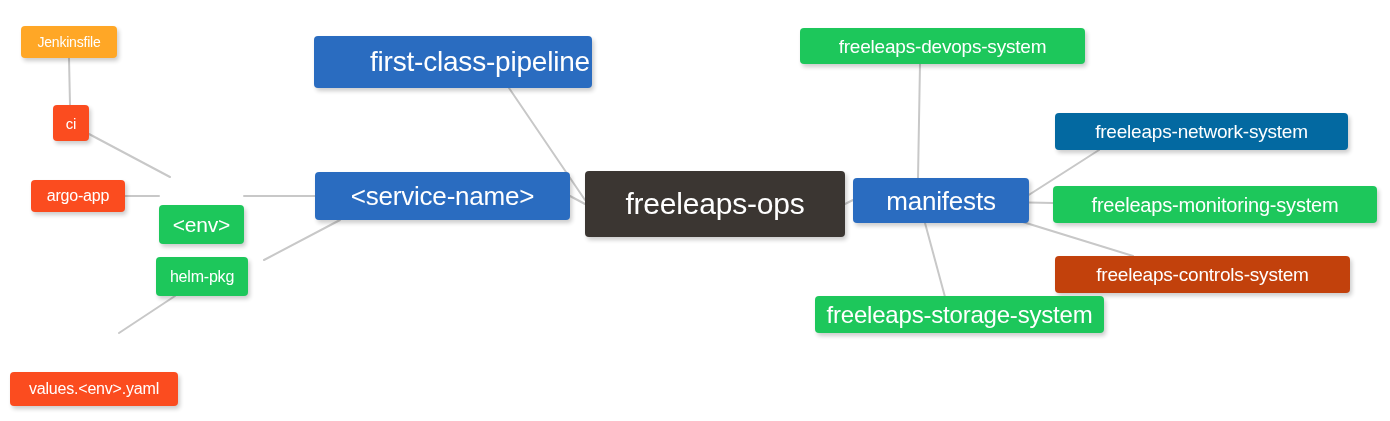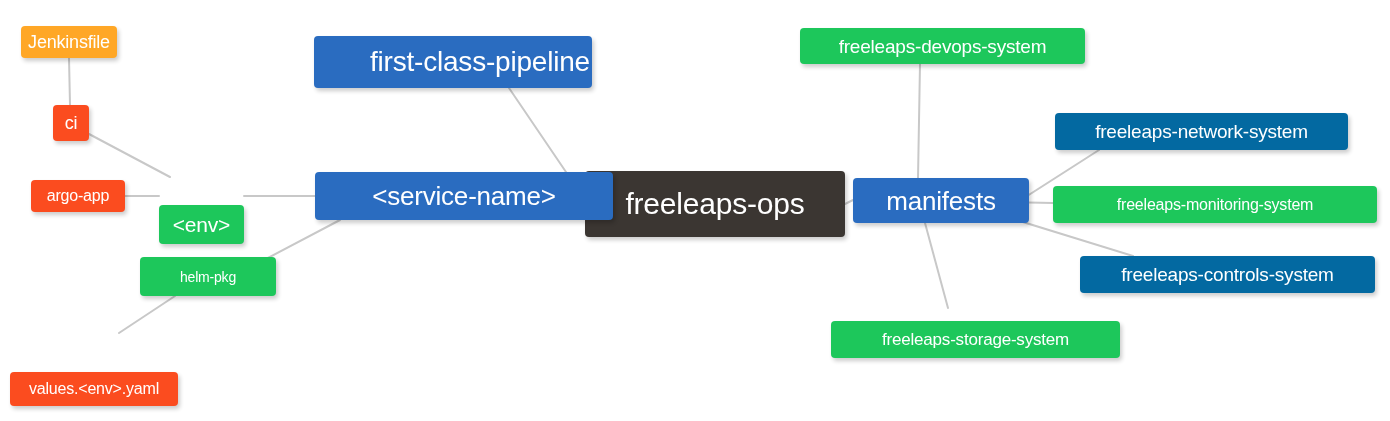--- a/index.html
+++ b/index.html
@@ -65,53 +65,53 @@
       <line x1="1010" y1="218" x2="1133" y2="256" stroke="#c8c8c8" stroke-width="2" stroke-linecap="round"></line>
       <line x1="925" y1="223" x2="948" y2="308" stroke="#c8c8c8" stroke-width="2" stroke-linecap="round"></line>
     </svg>
   <div id="node-layer">
       <div class="node" style="left: 585px; top: 171px; width: 260px; height: 66px; background: rgb(59, 54, 50); font-size: 30px;">
         <span class="node-label">freeleaps-ops</span>
       </div>
       <div class="node" style="left: 314px; top: 36px; width: 278px; height: 52px; background: rgb(42, 108, 192); font-size: 28px; justify-content: flex-end;">
         <span class="node-label">first-class-pipeline</span>
       </div>
-      <div class="node" style="left: 315px; top: 172px; width: 298px; height: 48px; background: rgb(42, 108, 192); font-size: 26px;">
+      <div class="node" style="left: 315px; top: 172px; width: 255px; height: 48px; background: rgb(42, 108, 192); font-size: 26px;">
         <span class="node-label">&lt;service-name&gt;</span>
       </div>
       <div class="node" style="left: 853px; top: 178px; width: 176px; height: 45px; background: rgb(42, 108, 192); font-size: 26px;">
         <span class="node-label">manifests</span>
       </div>
       <div class="node" style="left: 159px; top: 177px; width: 85px; height: 39px; background: rgb(29, 199, 91); font-size: 21px; margin-top: 28px;">
         <span class="node-label">&lt;env&gt;</span>
       </div>
-      <div class="node" style="left: 140px; top: 257px; width: 136px; height: 39px; background: rgb(29, 199, 91); font-size: 14px;">
+      <div class="node" style="left: 156px; top: 257px; width: 92px; height: 39px; background: rgb(29, 199, 91); font-size: 16px;">
         <span class="node-label">helm-pkg</span>
       </div>
-      <div class="node" style="left: 21px; top: 26px; width: 96px; height: 32px; background: rgb(255, 167, 38); font-size: 18px;">
+      <div class="node" style="left: 21px; top: 26px; width: 96px; height: 32px; background: rgb(255, 167, 38); font-size: 14px;">
         <span class="node-label">Jenkinsfile</span>
       </div>
-      <div class="node" style="left: 53px; top: 105px; width: 36px; height: 36px; background: rgb(251, 76, 31); font-size: 18px;">
+      <div class="node" style="left: 53px; top: 105px; width: 36px; height: 36px; background: rgb(251, 76, 31); font-size: 15px;">
         <span class="node-label">ci</span>
       </div>
       <div class="node" style="left: 31px; top: 180px; width: 94px; height: 32px; background: rgb(251, 76, 31); font-size: 16px;">
         <span class="node-label">argo-app</span>
       </div>
       <div class="node" style="left: 10px; top: 333px; width: 168px; height: 34px; background: rgb(251, 76, 31); font-size: 16px; margin-top: 39px;">
         <span class="node-label">values.&lt;env&gt;.yaml</span>
       </div>
       <div class="node" style="left: 800px; top: 28px; width: 285px; height: 36px; background: rgb(29, 199, 91); font-size: 19px;">
         <span class="node-label">freeleaps-devops-system</span>
       </div>
       <div class="node" style="left: 1055px; top: 113px; width: 293px; height: 37px; background: #0369a1; font-size: 19px;">
         <span class="node-label">freeleaps-network-system</span>
       </div>
-      <div class="node" style="left: 1053px; top: 186px; width: 324px; height: 37px; background: rgb(29, 199, 91); font-size: 16px;">
+      <div class="node" style="left: 1053px; top: 186px; width: 324px; height: 37px; background: rgb(29, 199, 91); font-size: 20px;">
         <span class="node-label">freeleaps-monitoring-system</span>
       </div>
-      <div class="node" style="left: 1080px; top: 256px; width: 295px; height: 37px; background: #0369a1; font-size: 19px;">
+      <div class="node" style="left: 1055px; top: 256px; width: 295px; height: 37px; background: #c2410c; font-size: 19px;">
         <span class="node-label">freeleaps-controls-system</span>
       </div>
-      <div class="node" style="left: 815px; top: 321px; width: 289px; height: 37px; background: rgb(29, 199, 91); font-size: 17px; margin-left: 16px;">
+      <div class="node" style="left: 815px; top: 296px; width: 289px; height: 37px; background: rgb(29, 199, 91); font-size: 24px;">
         <span class="node-label">freeleaps-storage-system</span>
       </div>
     </div>
 </div>
 
 </body></html>

